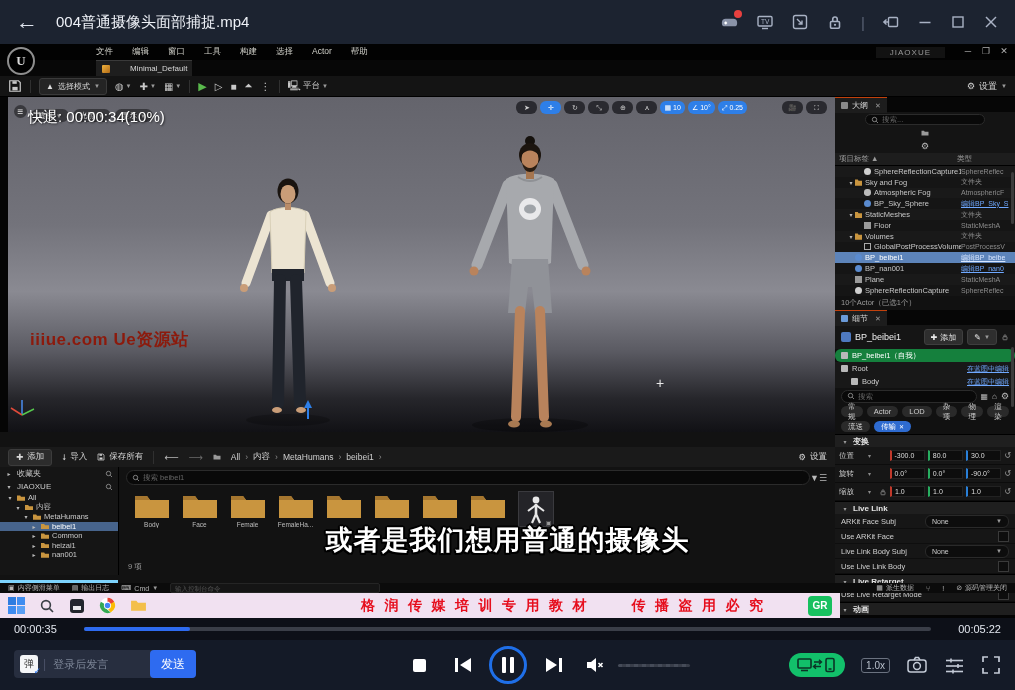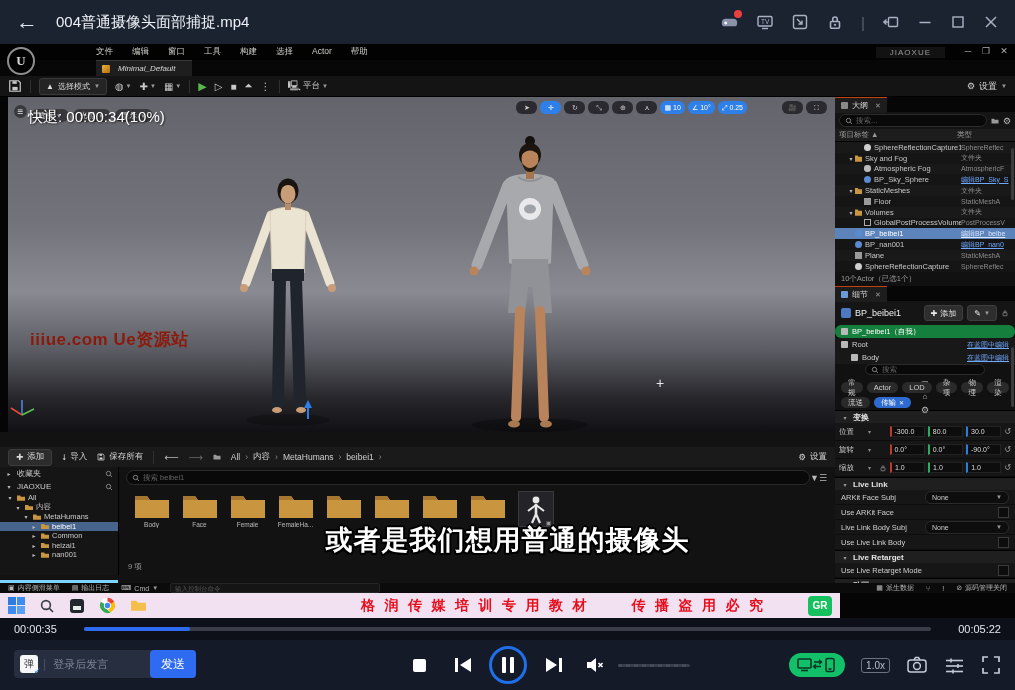--- a/index.html
+++ b/index.html
@@ -1,19 +1,19 @@
 <!DOCTYPE html>
 <html><head>
 <meta charset="utf-8">
 <style>
   html,body{margin:0;padding:0;background:#222;}
   #stage{position:relative;width:1015px;height:690px;background:#000;overflow:hidden;
          font-family:"Liberation Sans","DejaVu Sans",sans-serif;}
   .abs{position:absolute;}
-  .flex{display:flex;align-items:center;}
+  .flex{display:flex;align-items:center;flex-direction:column;}
   svg{display:block;}
   input{outline:none;}
 
   
   #topbar{left:0;top:0;width:1015px;height:44px;background:#1c2330;display:flex;align-items:center;
           padding:0 16px;box-sizing:border-box;}
   #back-arrow{color:#dfe4ee;font-size:22px;line-height:1;cursor:pointer;}
   #vid-title{color:#eef1f7;font-size:15px;margin-left:18px;}
   #tb-icons{margin-left:auto;display:flex;align-items:center;gap:17px;color:#a9b2c4;}
   .tbi{position:relative;}
@@ -28,21 +28,21 @@
   #ue-logo{position:absolute;left:7px;top:3px;width:24px;height:24px;border:2px solid #8e8e8e;border-radius:50%;
            background:#000;color:#d8d8d8;font-size:13px;font-weight:bold;display:flex;align-items:center;justify-content:center;z-index:5;font-family:"Liberation Serif",serif;}
   #ue-menus{margin-left:96px;display:flex;gap:19px;}
   .menu-item{color:#cfcfc8;font-size:8.5px;cursor:pointer;}
   #ue-wintitle{position:absolute;right:70px;top:3px;color:#9a9a9a;font-size:8px;letter-spacing:1px;background:#121212;padding:1px 14px;}
   .ue-winbtn{position:absolute;top:2px;color:#b0b0b0;font-size:9px;width:14px;text-align:center;cursor:pointer;}
 
   
   #ue-tabrow{left:0;top:16px;width:1015px;height:16px;background:#070707;}
   #level-tab{position:absolute;left:96px;top:0;width:96px;height:16px;background:#1e1e1e;border-top:1px solid #3a3a3a;
-             display:flex;align-items:center;gap:8px;padding-left:6px;box-sizing:border-box;cursor:pointer;font-style:italic;}
+             display:flex;align-items:center;gap:20px;padding-left:6px;box-sizing:border-box;cursor:pointer;}
   #level-tab .lv-ic{width:8px;height:8px;background:linear-gradient(135deg,#f0b23c,#b06a18);border-radius:1px;flex:none;}
   #level-tab span{color:#d6d6d6;font-size:8px;}
 
   
   #ue-toolbar{left:0;top:32px;width:1015px;height:21px;background:#141414;border-bottom:1px solid #000;
               display:flex;align-items:center;padding:0 8px;box-sizing:border-box;gap:8px;color:#c9c9c9;}
   .ue-btn{background:#242424;border:1px solid #3a3a3a;border-radius:3px;height:15px;display:flex;align-items:center;
           gap:4px;padding:0 6px;font-size:8px;color:#ddd;cursor:pointer;}
   .ue-ibtn{display:flex;align-items:center;gap:2px;font-size:9px;color:#c9c9c9;cursor:pointer;}
   .car{font-size:6px;color:#9a9a9a;}
@@ -107,21 +107,21 @@
   
   .d-header{height:24px;display:flex;align-items:center;padding:0 6px;gap:4px;background:#151515;}
   .d-header .dh-ic{width:10px;height:10px;background:#4e79c0;border-radius:2px;flex:none;}
   .d-header .dh-name{color:#efefef;font-size:9px;flex:1;}
   .d-addbtn{background:#2e2e2e;border:1px solid #3e3e3e;border-radius:3px;height:14px;display:flex;align-items:center;
             padding:0 6px;color:#e8e8e8;font-size:8px;gap:3px;cursor:pointer;}
   .d-comp{height:13px;display:flex;align-items:center;font-size:7.5px;color:#cfcfcf;padding:0 6px;gap:4px;background:#181818;}
   .d-comp.sel{background:#15803d;color:#fff;border-radius:6px;}
   .d-comp .edit-link{margin-left:auto;color:#6fa8ff;text-decoration:underline;font-size:7px;cursor:pointer;}
   .c-ic{width:7px;height:7px;background:#b9b9b9;border-radius:1px;flex:none;}
-  .d-search{height:16px;display:flex;align-items:center;gap:4px;padding:0 6px;background:#111;flex-direction:column;}
+  .d-search{height:16px;display:flex;align-items:center;gap:4px;padding:0 6px;background:#111;}
   .d-chips{display:flex;gap:4px;padding:2px 6px;background:#111;}
   .chip{background:#2a2a2a;border-radius:6px;height:11px;padding:0 7px;display:flex;align-items:center;
         color:#cfcfcf;font-size:7.5px;cursor:pointer;gap:3px;}
   .chip.on{background:#2e6bd0;color:#fff;}
   .sec-hdr{height:12px;background:#1f1f1f;border-top:1px solid #000;display:flex;align-items:center;gap:4px;
            padding:0 6px;color:#e3e3e3;font-size:8px;font-weight:bold;}
   .sec-hdr .o-car{color:#9a9a9a;}
   .t-row{height:17px;display:flex;align-items:center;gap:3px;padding:0 4px;background:#161616;border-bottom:1px solid #0c0c0c;}
   .t-lbl{width:26px;color:#cfcfcf;font-size:7.5px;flex:none;}
   .t-car{color:#8a8a8a;font-size:6px;width:8px;flex:none;}

